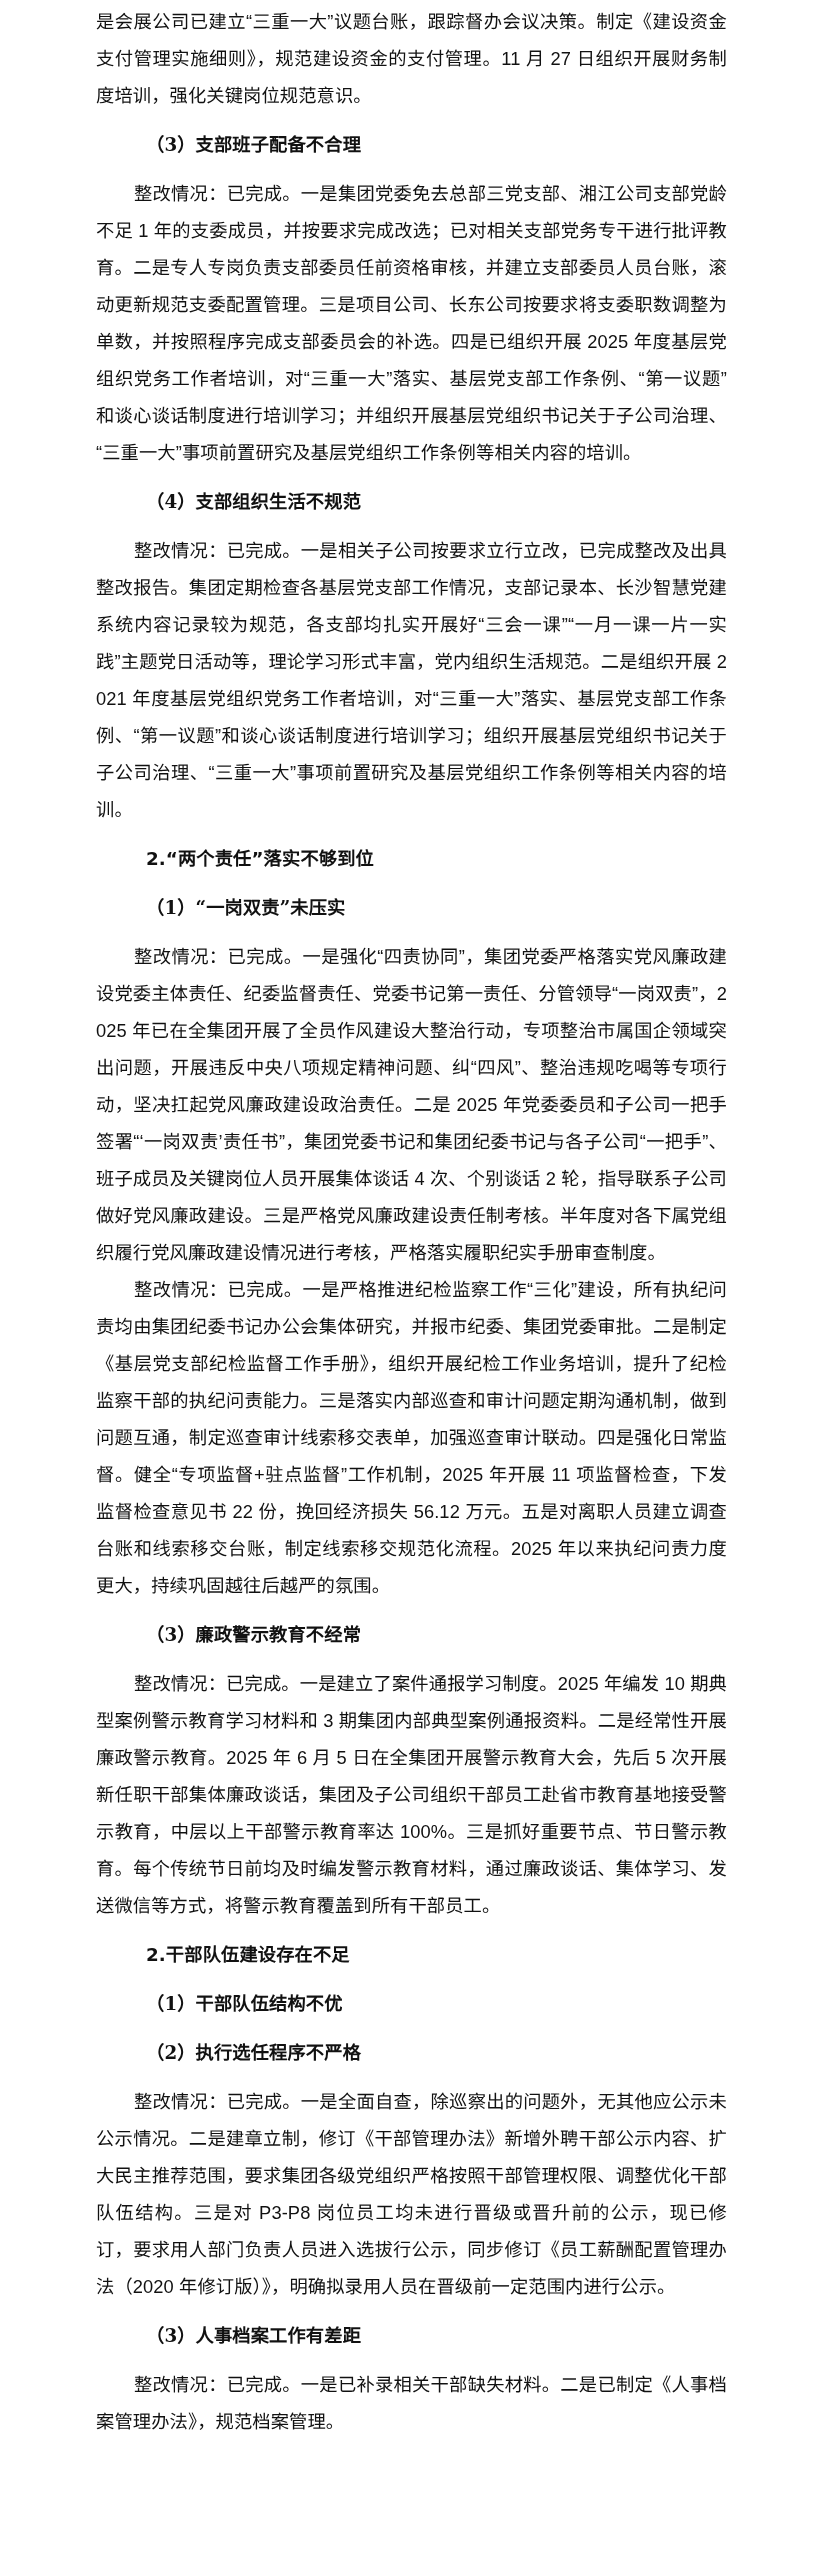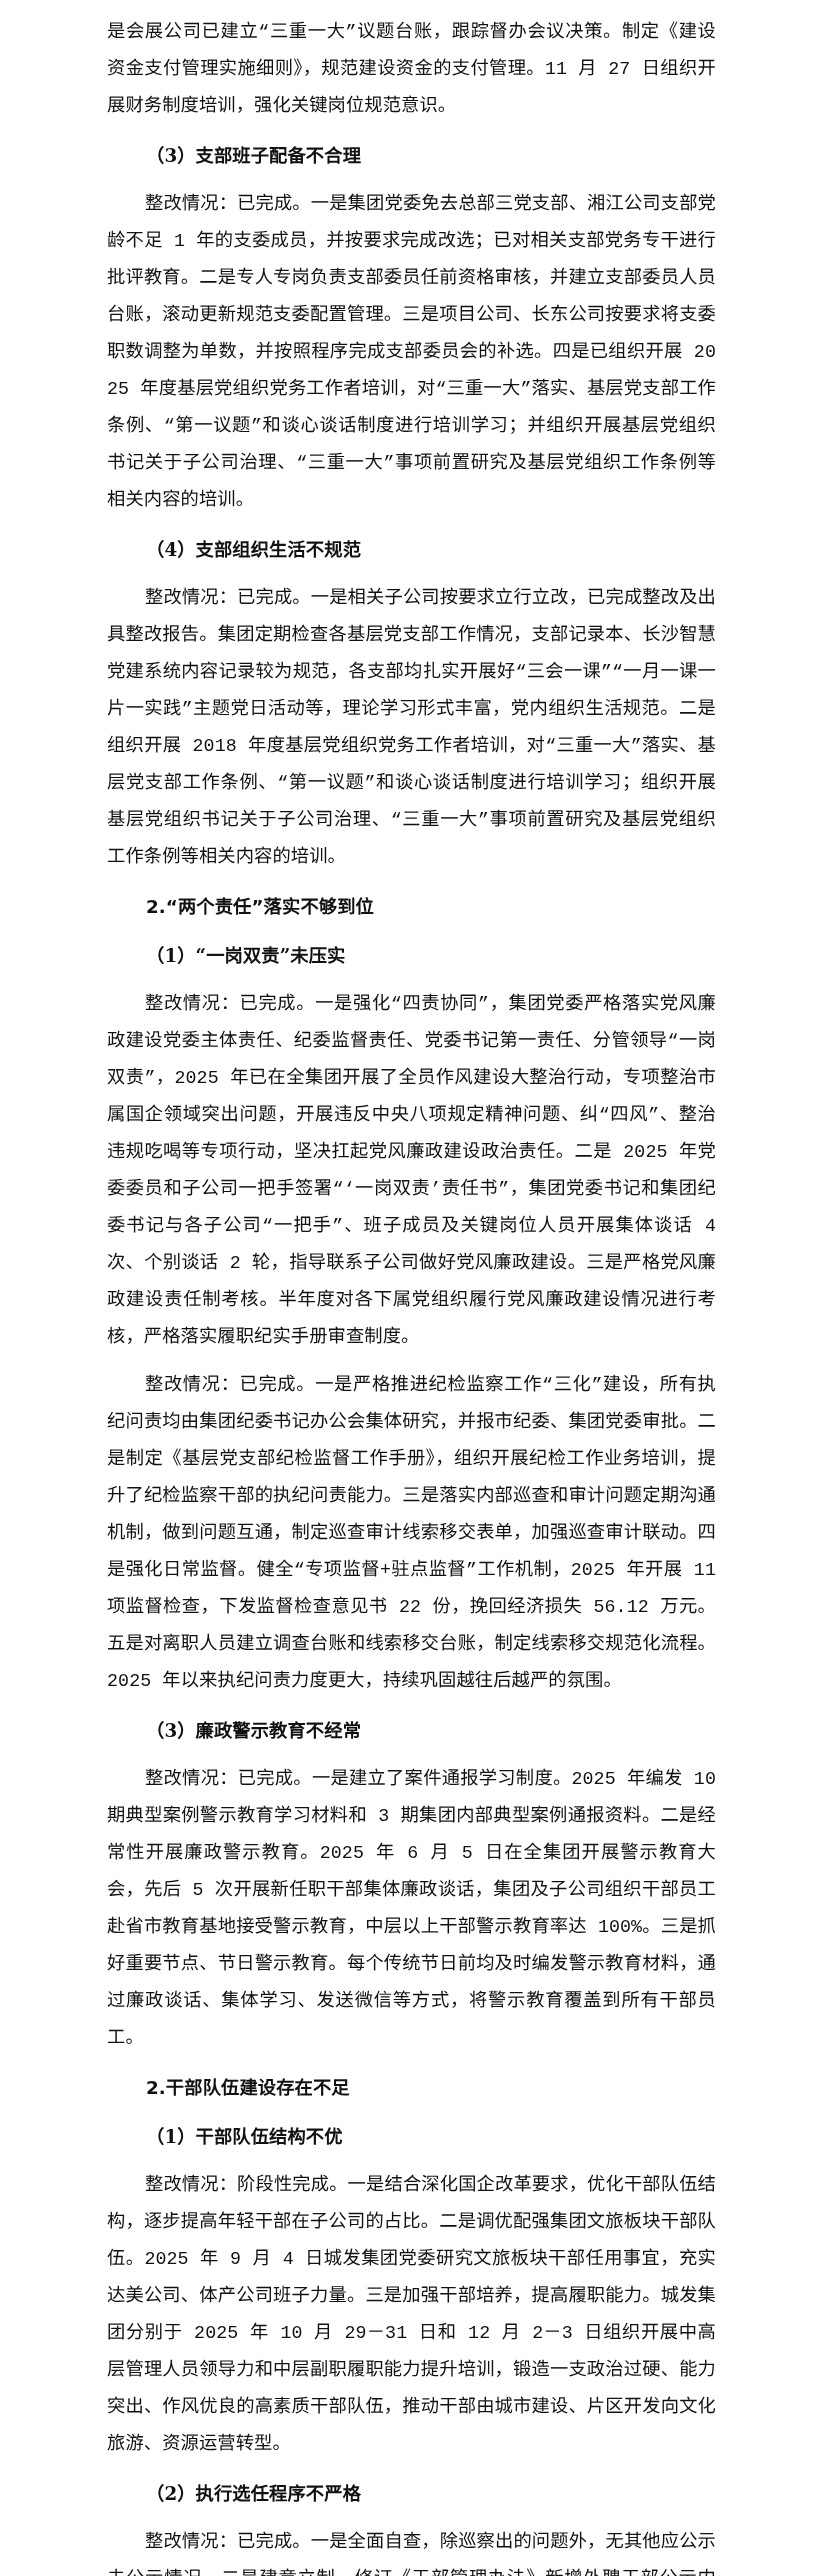--- a/index.html
+++ b/index.html
@@ -25,23 +25,23 @@
     padding-top: 3.1px;
   }
 
   
   .para {
     font-size: 18.3px;
     line-height: 37px;
     text-align: justify;
     text-justify: inter-ideograph;
     letter-spacing: 0.1px;
-    margin: 11px;
+    margin: 0;
     word-break: break-all;
-    font-family: Liberation Mono, monospace;
+    font-family: Liberation Sans, sans-serif;
   }
   .para.indent {
     text-indent: 38px;
   }
   .para.noindent {
     text-indent: 0;
   }
 
   
   .heading {
@@ -68,40 +68,39 @@
   <div class="doc-body">
 
     <p class="para noindent">是会展公司已建立“三重一大”议题台账，跟踪督办会议决策。制定《建设资金支付管理实施细则》，规范建设资金的支付管理。11 月 27 日组织开展财务制度培训，强化关键岗位规范意识。</p>
 
     <p class="heading lvl3">（3）支部班子配备不合理</p>
 
     <p class="para indent">整改情况：已完成。一是集团党委免去总部三党支部、湘江公司支部党龄不足 1 年的支委成员，并按要求完成改选；已对相关支部党务专干进行批评教育。二是专人专岗负责支部委员任前资格审核，并建立支部委员人员台账，滚动更新规范支委配置管理。三是项目公司、长东公司按要求将支委职数调整为单数，并按照程序完成支部委员会的补选。四是已组织开展 2025 年度基层党组织党务工作者培训，对“三重一大”落实、基层党支部工作条例、“第一议题”和谈心谈话制度进行培训学习；并组织开展基层党组织书记关于子公司治理、“三重一大”事项前置研究及基层党组织工作条例等相关内容的培训。</p>
 
     <p class="heading lvl3">（4）支部组织生活不规范</p>
 
-    <p class="para indent">整改情况：已完成。一是相关子公司按要求立行立改，已完成整改及出具整改报告。集团定期检查各基层党支部工作情况，支部记录本、长沙智慧党建系统内容记录较为规范，各支部均扎实开展好“三会一课”“一月一课一片一实践”主题党日活动等，理论学习形式丰富，党内组织生活规范。二是组织开展 2018 年度基层党组织党务工作者培训，对“三重一大”落实、基层党支部工作条例、“第一议题”和谈心谈话制度进行培训学习；组织开展基层党组织书记关于子公司治理、“三重一大”事项前置研究及基层党组织工作条例等相关内容的培训。</p>
+    <p class="para indent">整改情况：已完成。一是相关子公司按要求立行立改，已完成整改及出具整改报告。集团定期检查各基层党支部工作情况，支部记录本、长沙智慧党建系统内容记录较为规范，各支部均扎实开展好“三会一课”“一月一课一片一实践”主题党日活动等，理论学习形式丰富，党内组织生活规范。二是组织开展 2021 年度基层党组织党务工作者培训，对“三重一大”落实、基层党支部工作条例、“第一议题”和谈心谈话制度进行培训学习；组织开展基层党组织书记关于子公司治理、“三重一大”事项前置研究及基层党组织工作条例等相关内容的培训。</p>
 
     <p class="heading lvl2">2.“两个责任”落实不够到位</p>
 
     <p class="heading lvl3">（1）“一岗双责”未压实</p>
 
     <p class="para indent">整改情况：已完成。一是强化“四责协同”，集团党委严格落实党风廉政建设党委主体责任、纪委监督责任、党委书记第一责任、分管领导“一岗双责”，2025 年已在全集团开展了全员作风建设大整治行动，专项整治市属国企领域突出问题，开展违反中央八项规定精神问题、纠“四风”、整治违规吃喝等专项行动，坚决扛起党风廉政建设政治责任。二是 2025 年党委委员和子公司一把手签署“‘一岗双责’责任书”，集团党委书记和集团纪委书记与各子公司“一把手”、班子成员及关键岗位人员开展集体谈话 4 次、个别谈话 2 轮，指导联系子公司做好党风廉政建设。三是严格党风廉政建设责任制考核。半年度对各下属党组织履行党风廉政建设情况进行考核，严格落实履职纪实手册审查制度。</p>
 
 
     <p class="para indent">整改情况：已完成。一是严格推进纪检监察工作“三化”建设，所有执纪问责均由集团纪委书记办公会集体研究，并报市纪委、集团党委审批。二是制定《基层党支部纪检监督工作手册》，组织开展纪检工作业务培训，提升了纪检监察干部的执纪问责能力。三是落实内部巡查和审计问题定期沟通机制，做到问题互通，制定巡查审计线索移交表单，加强巡查审计联动。四是强化日常监督。健全“专项监督+驻点监督”工作机制，2025 年开展 11 项监督检查，下发监督检查意见书 22 份，挽回经济损失 56.12 万元。五是对离职人员建立调查台账和线索移交台账，制定线索移交规范化流程。2025 年以来执纪问责力度更大，持续巩固越往后越严的氛围。</p>
 
     <p class="heading lvl3">（3）廉政警示教育不经常</p>
 
     <p class="para indent">整改情况：已完成。一是建立了案件通报学习制度。2025 年编发 10 期典型案例警示教育学习材料和 3 期集团内部典型案例通报资料。二是经常性开展廉政警示教育。2025 年 6 月 5 日在全集团开展警示教育大会，先后 5 次开展新任职干部集体廉政谈话，集团及子公司组织干部员工赴省市教育基地接受警示教育，中层以上干部警示教育率达 100%。三是抓好重要节点、节日警示教育。每个传统节日前均及时编发警示教育材料，通过廉政谈话、集体学习、发送微信等方式，将警示教育覆盖到所有干部员工。</p>
 
     <p class="heading lvl2">2.干部队伍建设存在不足</p>
 
     <p class="heading lvl3">（1）干部队伍结构不优</p>
 
-    <p class="para indent">整改情况：阶段性完成。一是结合深化国企改革要求，优化干部队伍结构，逐步提高年轻干部在子公司的占比。二是调优配强集团文旅板块干部队伍。2025 年 9 月 4 日城发集团党委研究文旅板块干部任用事宜，充实达美公司、体产公司班子力量。三是加强干部培养，提高履职能力。城发集团分别于 2025 年 10 月 29－31 日和 12 月 2－3 日组织开展中高层管理人员领导力和中层副职履职能力提升培训，锻造一支政治过硬、能力突出、作风优良的高素质干部队伍，推动干部由城市建设、片区开发向文化旅游、资源运营转型。</p>
 
     <p class="heading lvl3">（2）执行选任程序不严格</p>
 
     <p class="para indent">整改情况：已完成。一是全面自查，除巡察出的问题外，无其他应公示未公示情况。二是建章立制，修订《干部管理办法》新增外聘干部公示内容、扩大民主推荐范围，要求集团各级党组织严格按照干部管理权限、调整优化干部队伍结构。三是对 P3-P8 岗位员工均未进行晋级或晋升前的公示，现已修订，要求用人部门负责人员进入选拔行公示，同步修订《员工薪酬配置管理办法（2020 年修订版）》，明确拟录用人员在晋级前一定范围内进行公示。</p>
 
     <p class="heading lvl3">（3）人事档案工作有差距</p>
 
     <p class="para indent">整改情况：已完成。一是已补录相关干部缺失材料。二是已制定《人事档案管理办法》，规范档案管理。</p>
 
   </div>

